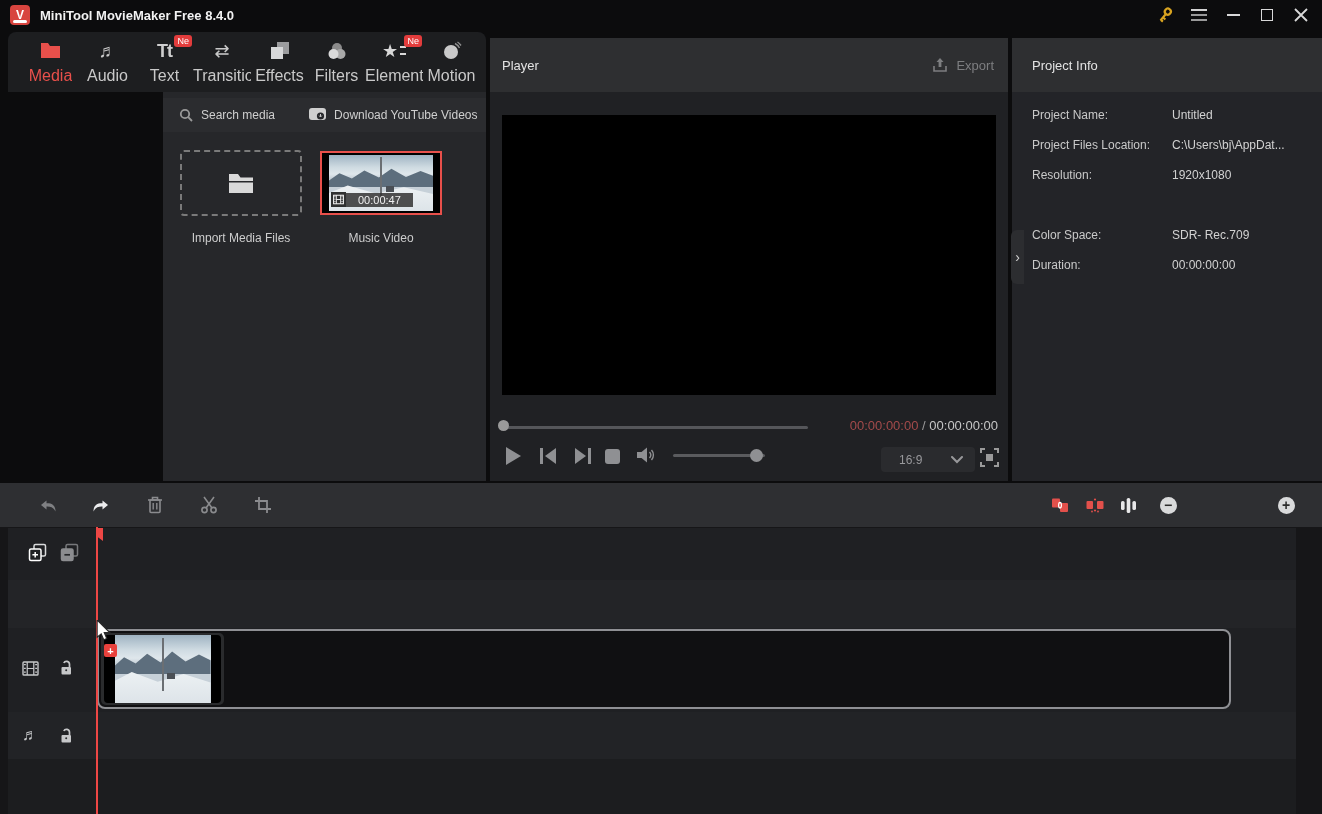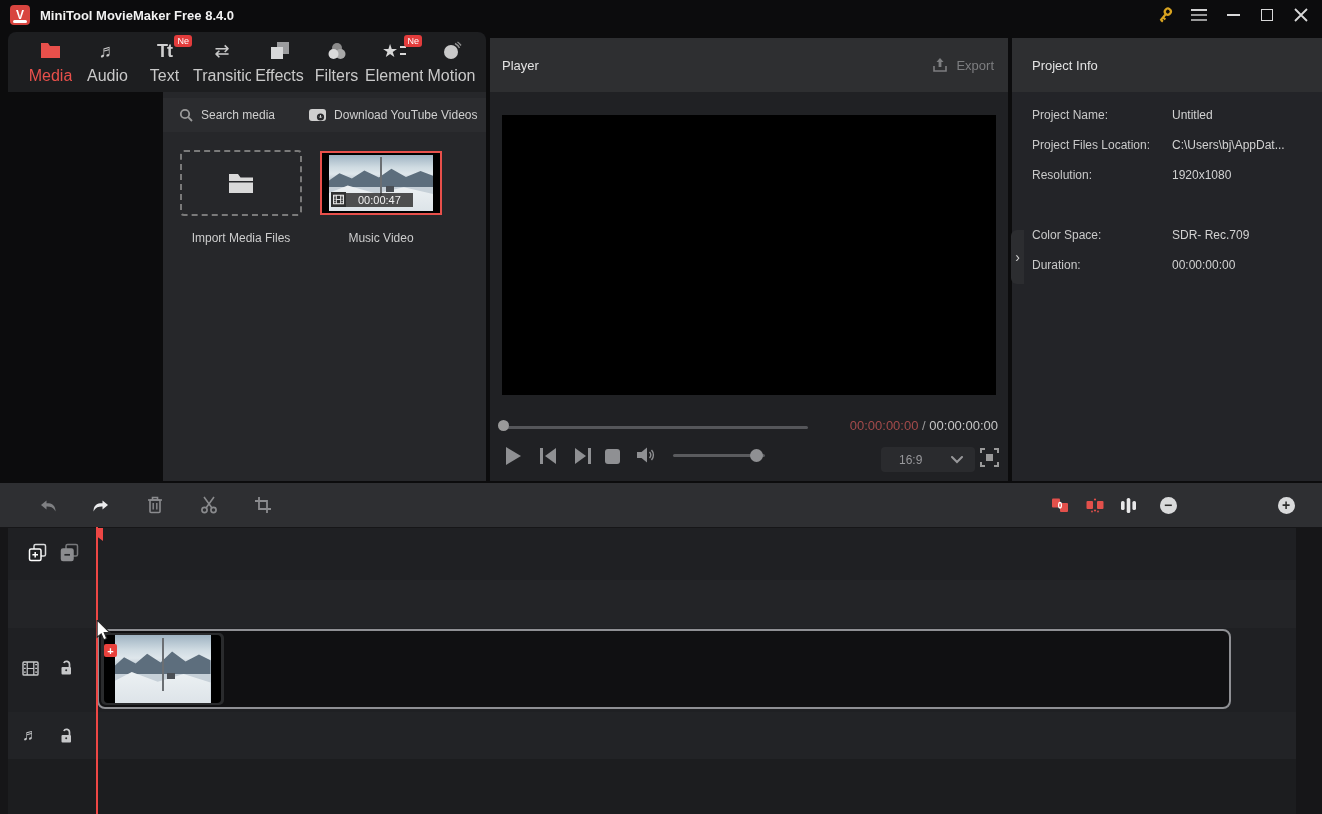--- a/index.html
+++ b/index.html
@@ -33,21 +33,21 @@
   .star-wrap{display:flex;align-items:center;gap:2px;color:#d8d8d8;font-size:16px}
   .el-lines{display:block;width:6px;height:9px;border-top:2px solid #d8d8d8;border-bottom:2px solid #d8d8d8}
 
   
   .sidebar{position:absolute;left:8px;top:92px;width:155px;height:389px;background:#222326}
   .side-item{position:relative;height:39px;line-height:39px;padding-left:17px;color:#d6d6d6}
   .side-item.active{background:#2e2f32}
   .side-item.active::before{content:"";position:absolute;left:0;top:0;width:4px;height:100%;background:#e8504b}
   .mediabox{position:absolute;left:163px;top:92px;width:323px;height:389px;background:#26272a}
   .media-topbar{position:absolute;left:0;top:6px;width:323px;height:34px;background:#2b2c2f;display:flex;align-items:center;color:#cfcfcf}
-  .media-topbar .grp{display:flex;align-items:center;gap:8px}
+  .media-topbar .grp{display:flex;align-items:flex-start;gap:8px}
   .import-box{position:absolute;left:17px;top:58px;width:122px;height:66px;border:2px dashed #7a7a7a;border-radius:4px;
               display:flex;align-items:center;justify-content:center}
   .media-lbl{position:absolute;width:122px;text-align:center;color:#cdcdcd}
   .thumb{position:absolute;left:157px;top:59px;width:122px;height:64px;background:#000;border:2px solid #e8504b;
          display:flex;align-items:center;justify-content:center}
   .thumb-inner{width:104px;height:56px;position:relative}
   .dur-badge{position:absolute;left:2px;bottom:4px;display:flex;align-items:center;z-index:5}
   .dur-badge .film-sq{width:15px;height:15px;background:rgba(15,15,15,.85);color:#fff;display:flex;align-items:center;justify-content:center}
   .dur-badge .dur-txt{background:rgba(50,50,50,.85);color:#f0f0f0;font-size:11px;padding:1px 12px}
 

